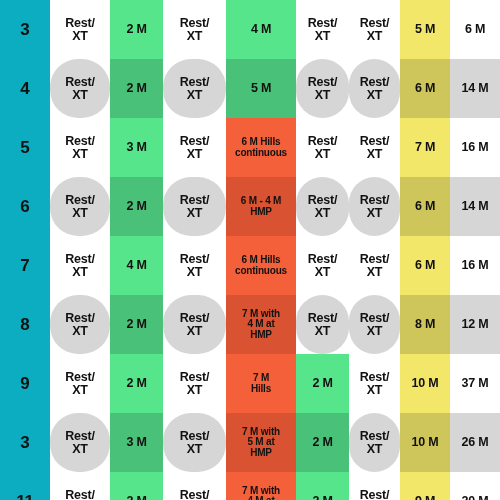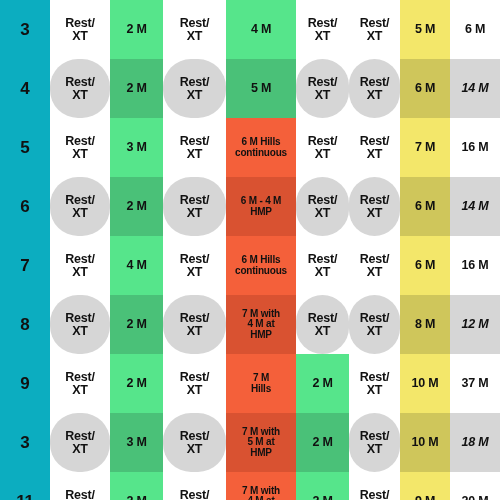--- a/index.html
+++ b/index.html
@@ -52,21 +52,21 @@
   
   td.rest{background:#ffffff;border-radius:28px;}
   td.green{background:#56e58b;}
   td.yellow{background:#f2e濃;}
   td.yellow{background:#f3e76a;}
   td.orange{background:#f4603a;}
   td.total{background:#ffffff;}
 
   
   tr.alt td.rest{background:#d6d6d6;}
-  tr.alt td.total{background:#d6d6d6;font-style:italic;}
+  tr.alt td.total{background:#d6d6d6;}
   tr.alt td.green{background:#4ac178;}
   tr.alt td.yellow{background:#cfc65b;}
   tr.alt td.orange{background:#d95231;margin-top:8px;}
   tr.alt td.week{background:#0cadc0;}
 
   td .cell{
     display:block;
     padding:0 2px;
     white-space:pre-line;
     font-family:"Liberation Sans", sans-serif;
@@ -352,21 +352,21 @@
             <span class="cell">2 M</span>
           </td>
           <td class="rest">
             <span class="cell">Rest/
 XT</span>
           </td>
           <td class="yellow">
             <span class="cell">10 M</span>
           </td>
           <td class="total">
-            <span class="cell">18 M</span>
+            <span class="cell">26 M</span>
           </td>
         </tr>
         <tr>
           <td class="week">
             <span class="cell">11</span>
           </td>
           <td class="rest">
             <span class="cell">Rest/
 XT</span>
           </td>

